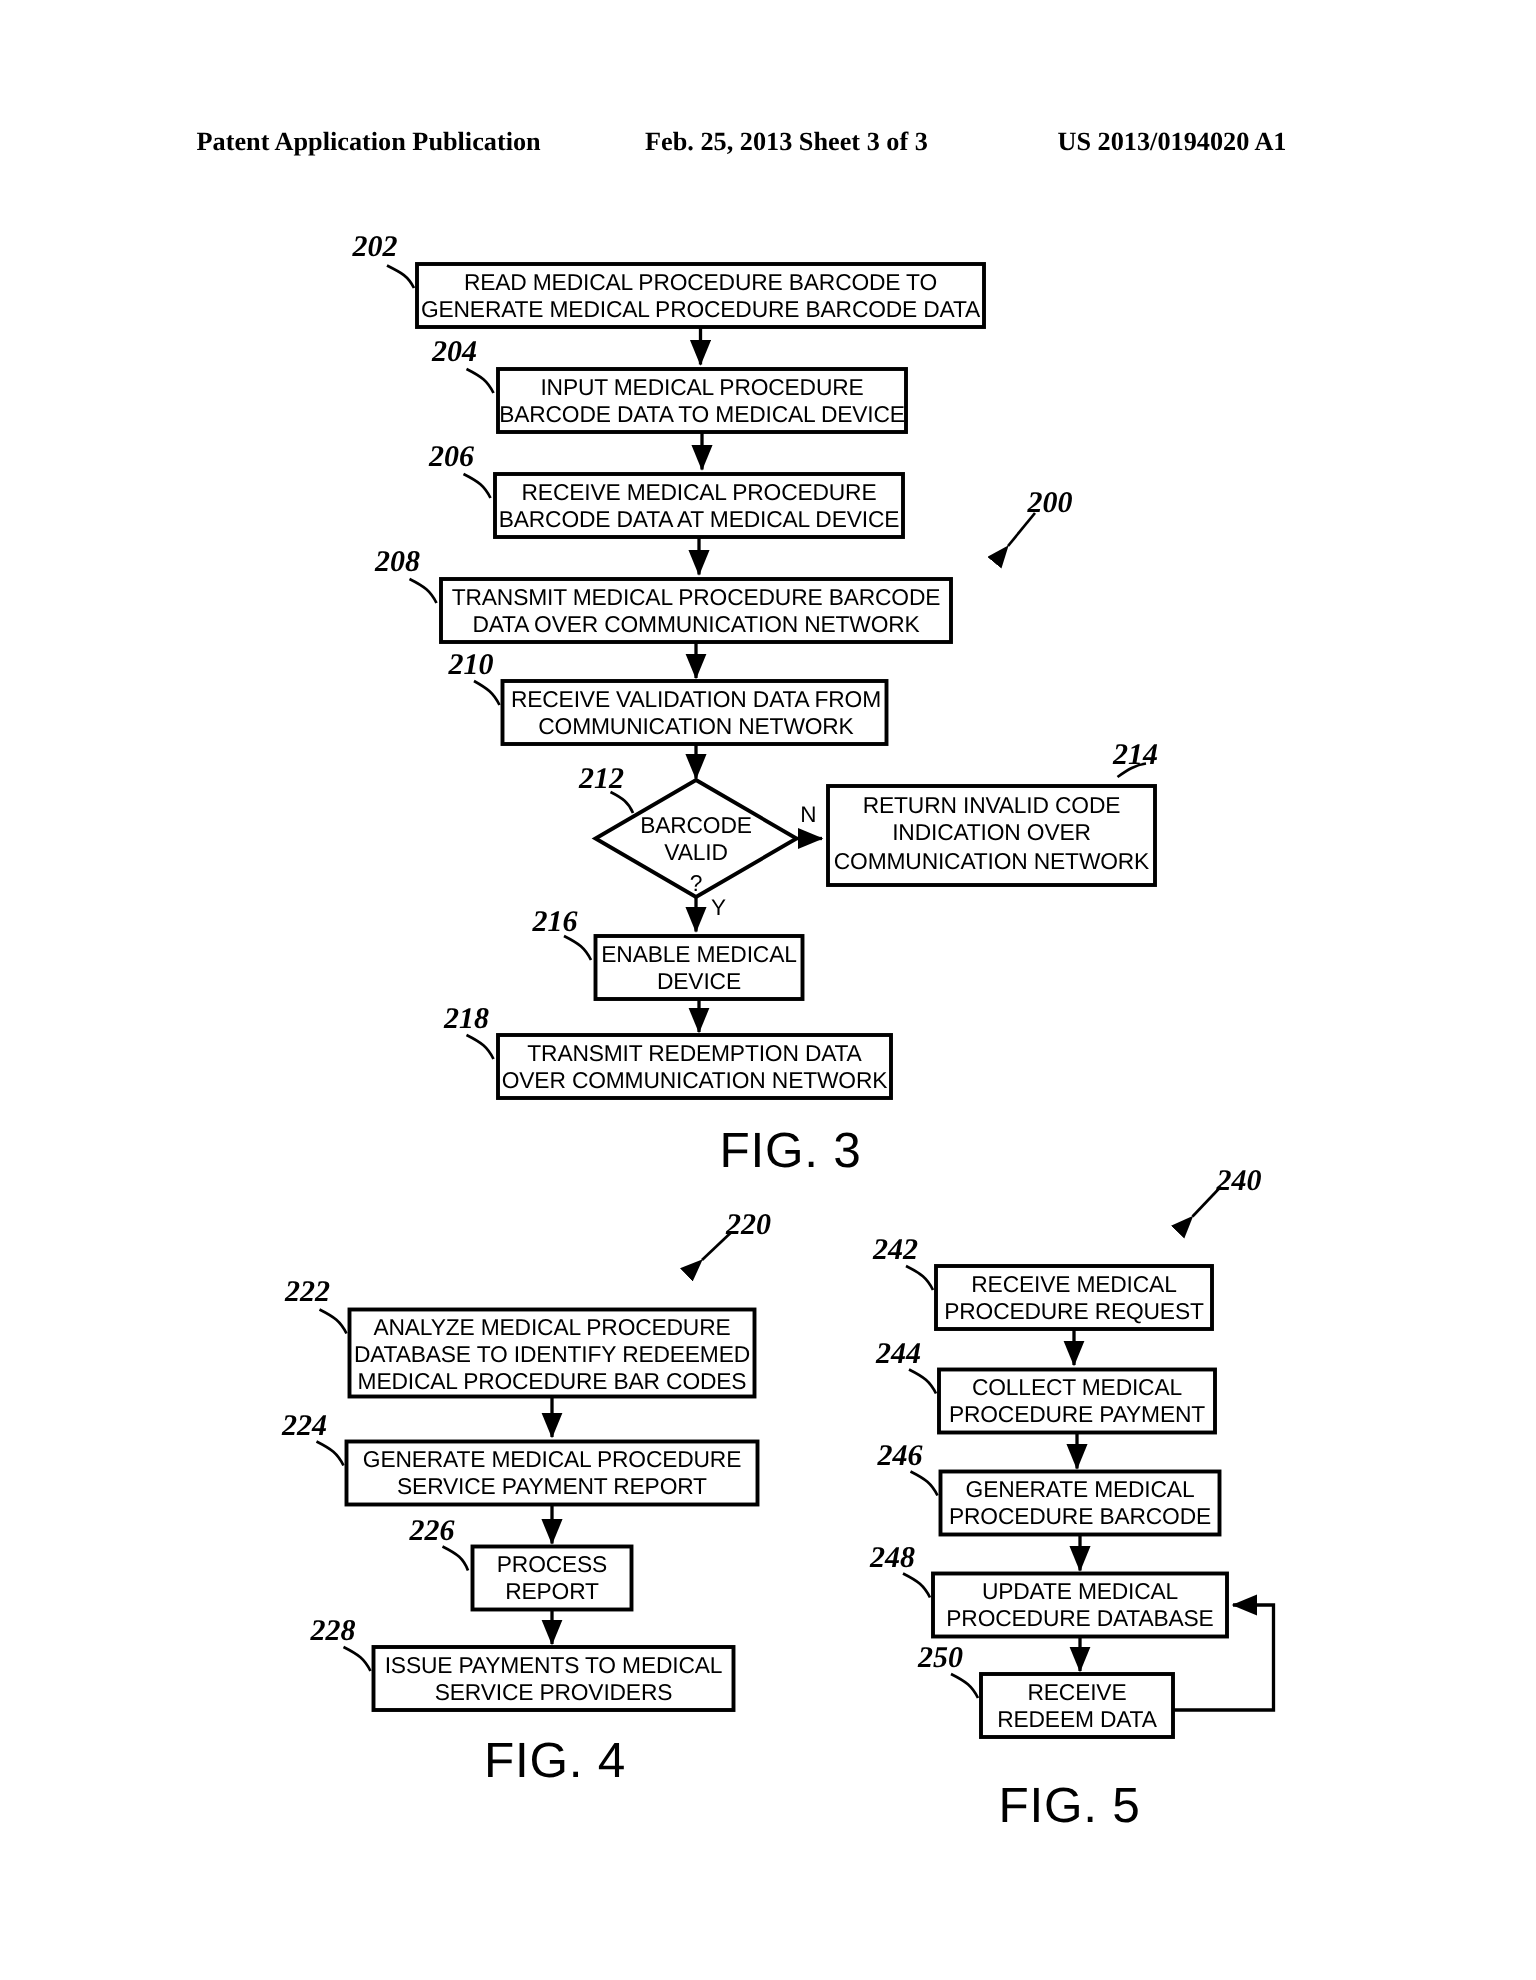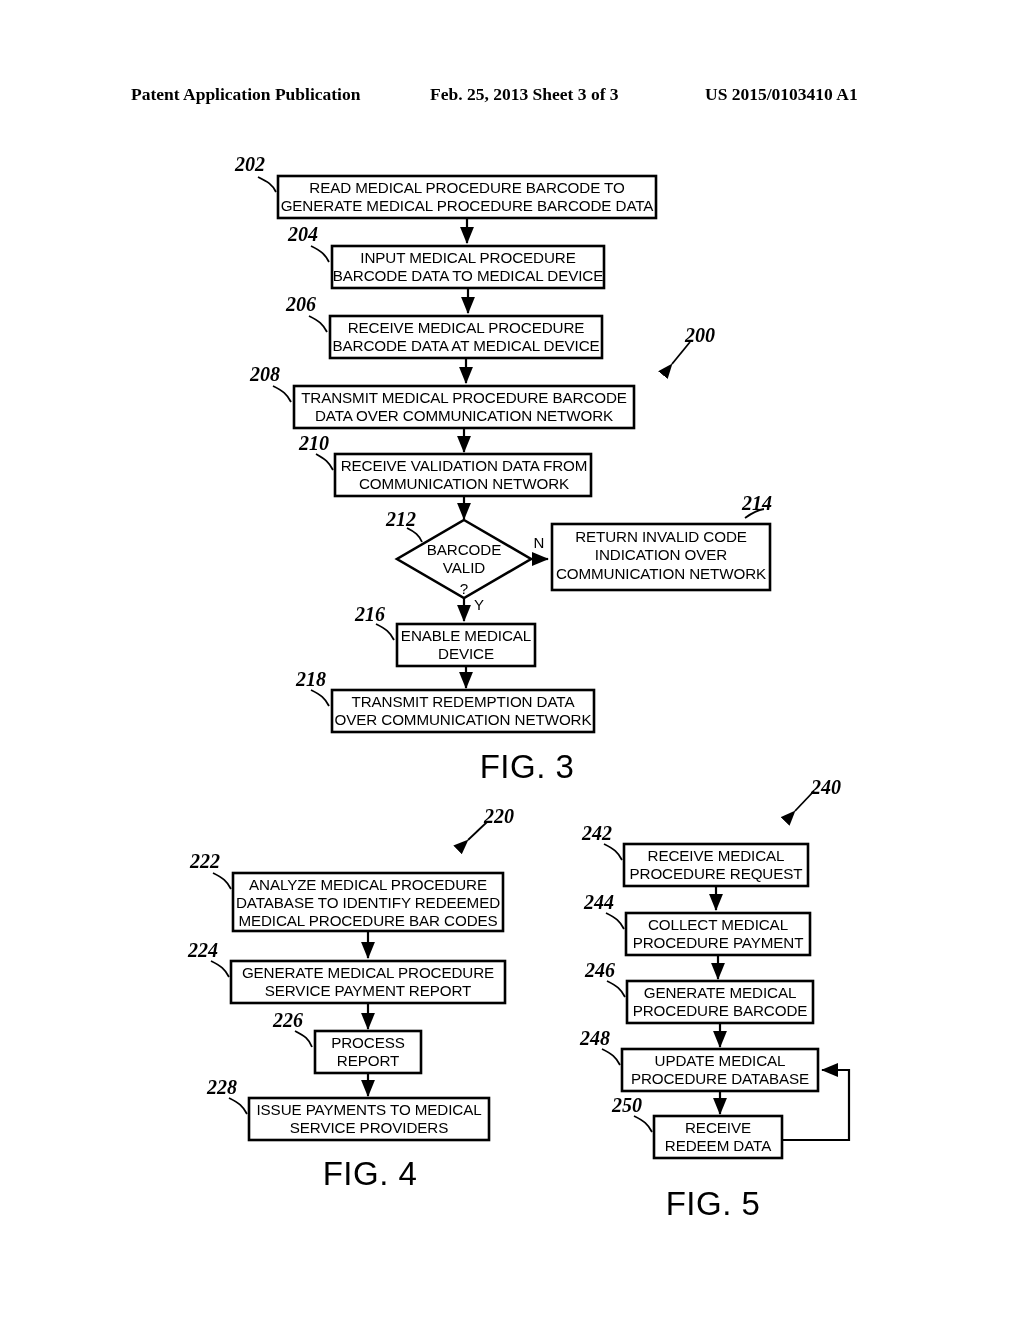--- a/index.html
+++ b/index.html
@@ -103,21 +103,21 @@
   }
 </style>
 </head>
 <body>
 
 <div class="page">
 
   <div class="header">
     <span class="hdr-left">Patent Application Publication</span>
     <span class="hdr-mid">Feb. 25, 2013  Sheet 3 of 3</span>
-    <span class="hdr-right">US 2015/0103410 A1</span>
+    <span class="hdr-right">US 2013/0194020 A1</span>
   </div>
 
   <svg class="figures" viewBox="0 0 1024 1320">
     <defs>
       <marker id="arrow" markerWidth="9" markerHeight="9" refX="7.4" refY="3.2" orient="auto" markerUnits="strokeWidth">
         <path d="M0,0 L7.8,3.2 L0,6.4 z" fill="#000"></path>
       </marker>
       <marker id="arrowthin" markerWidth="10" markerHeight="10" refX="8" refY="3.4" orient="auto" markerUnits="strokeWidth">
         <path d="M0,0 L8.4,3.4 L0,6.8 z" fill="#000"></path>
       </marker>

